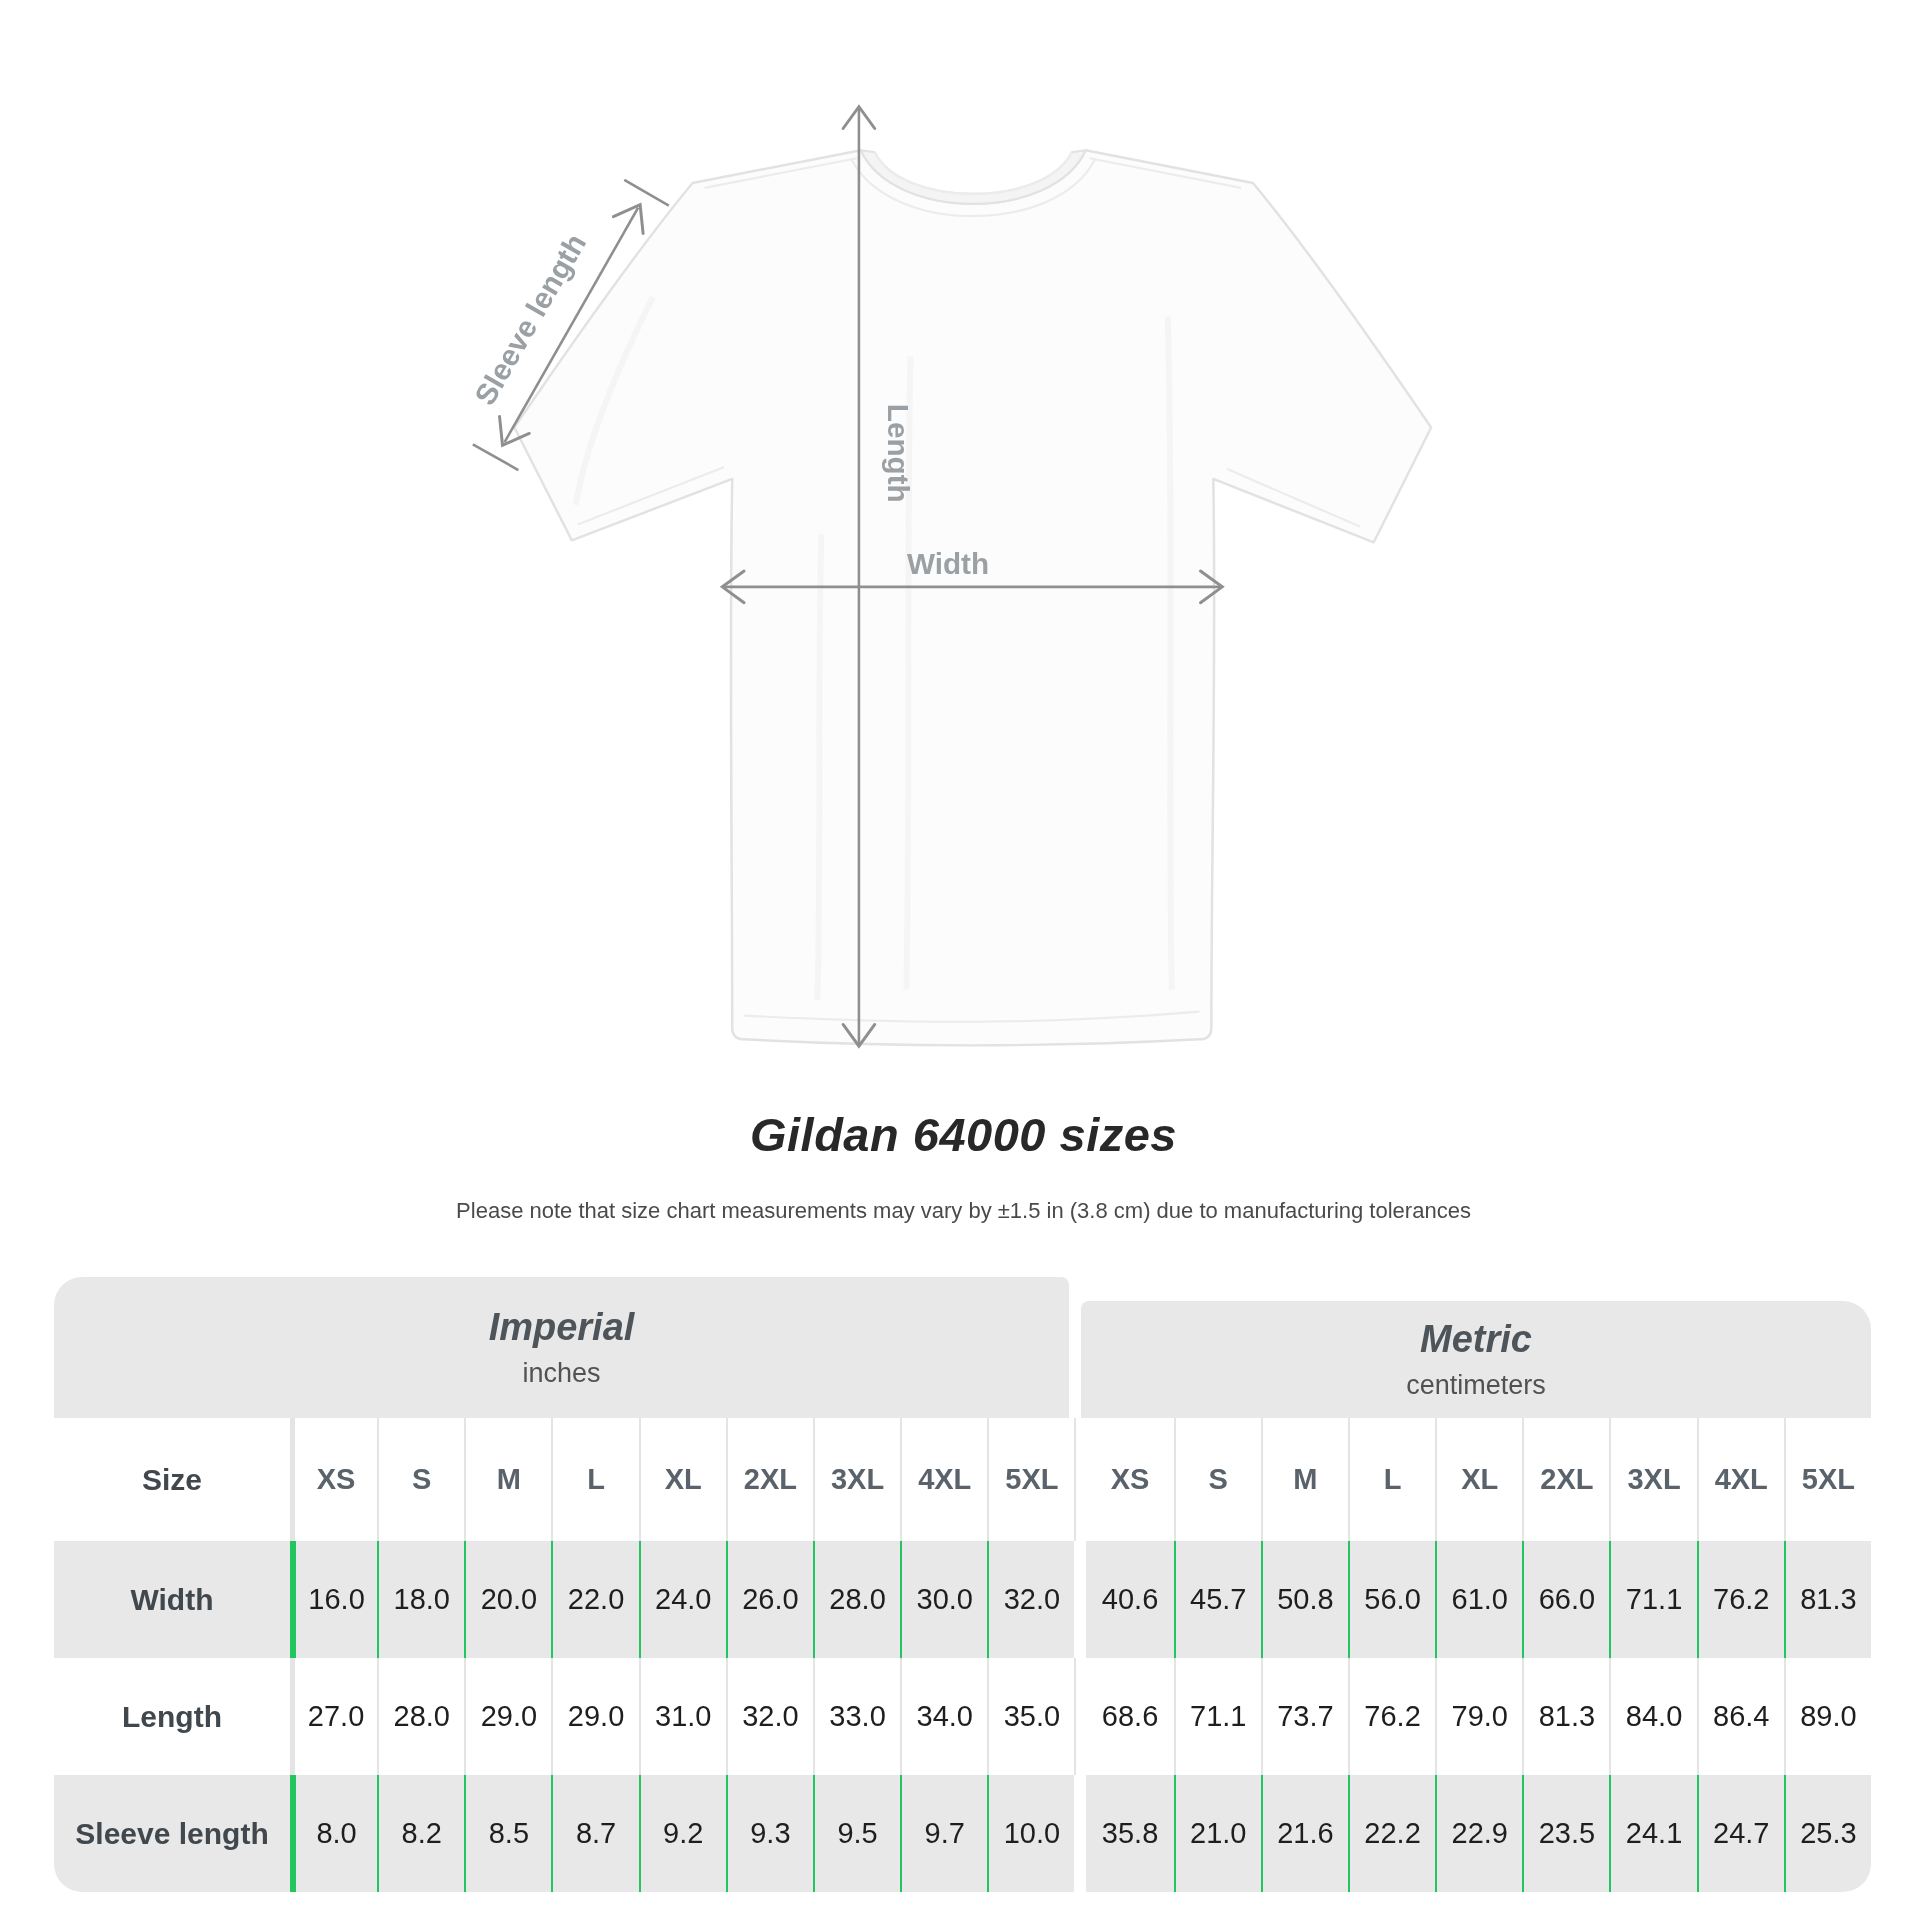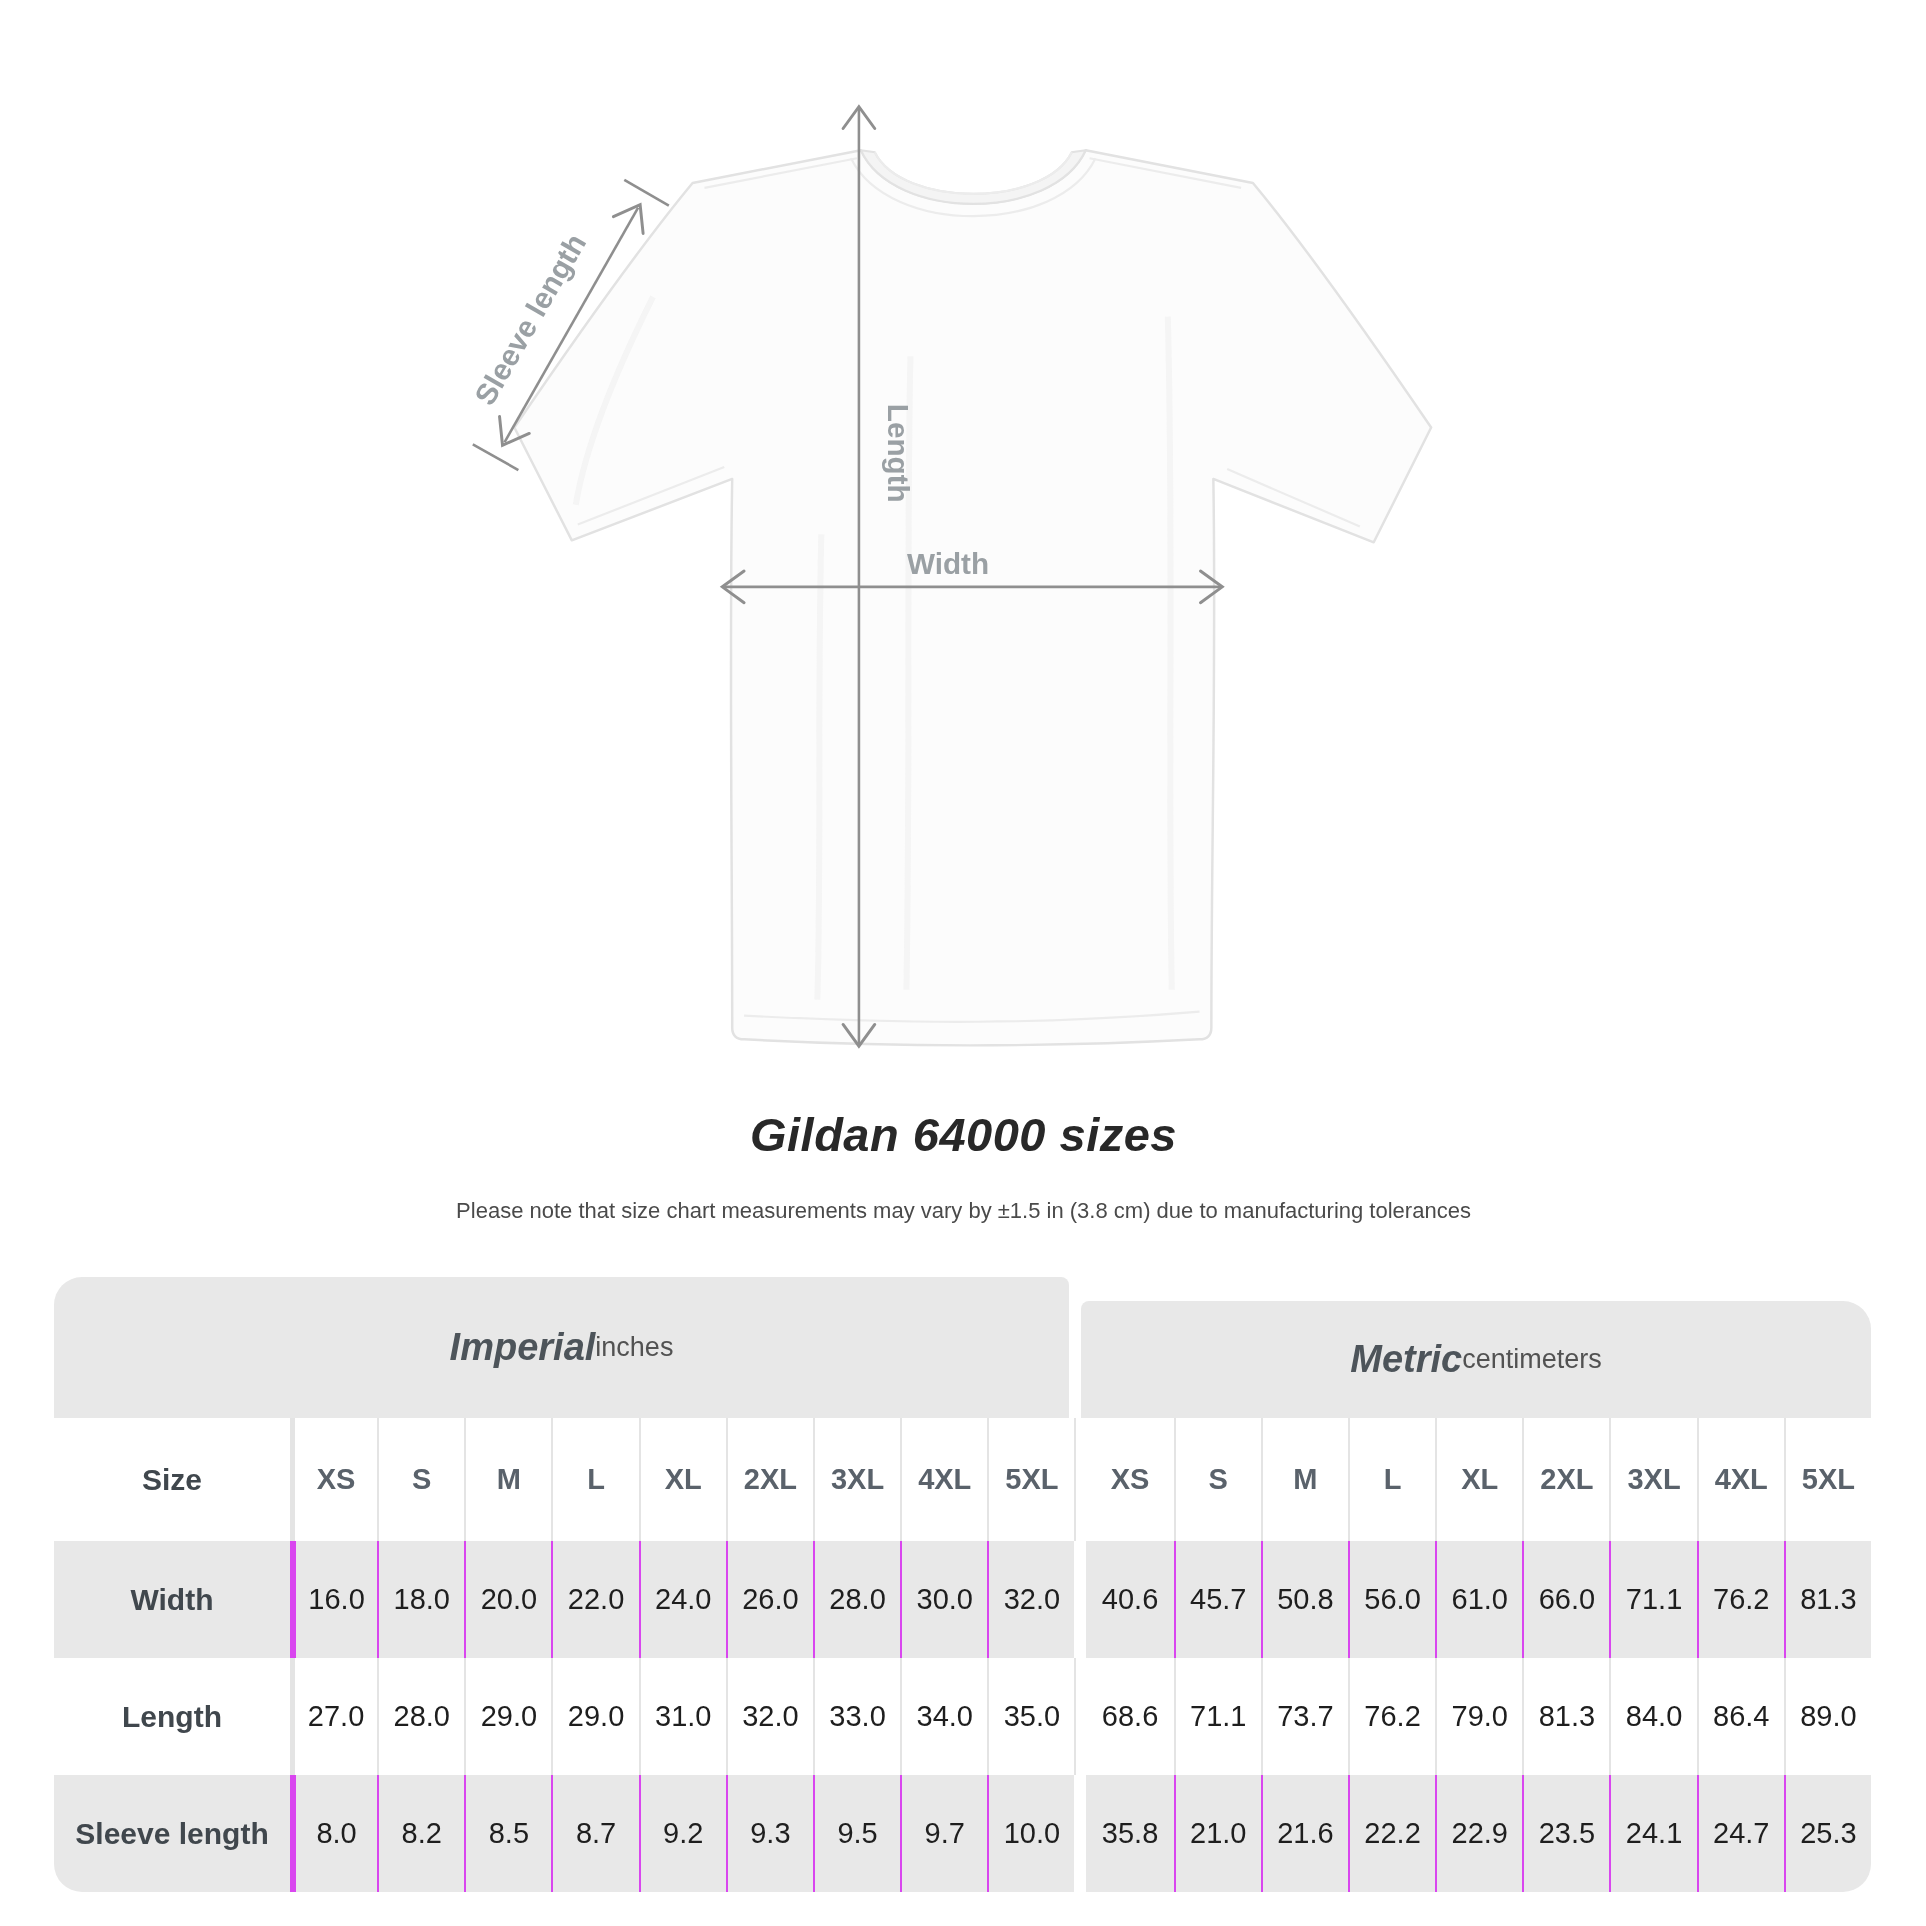--- a/index.html
+++ b/index.html
@@ -17,40 +17,40 @@
 
   
   #title{position:absolute;left:0;top:1107px;width:100%;text-align:center;
          font-size:47px;font-weight:bold;color:#282828;letter-spacing:0.5px;font-style:italic;}
   #subtitle{position:absolute;left:0;top:1198px;width:100%;text-align:center;
          font-size:22px;color:#4a4a4a;}
 
   
   #size-table{position:absolute;left:54px;top:1277px;width:1817px;}
   .band-row{display:flex;height:141px;}
-  .band{background:#e8e8e8;display:flex;align-items:center;justify-content:center;row-gap:9px;}
+  .band{background:#e8e8e8;display:flex;flex-direction:column;align-items:center;justify-content:center;row-gap:9px;}
   .band-left{width:1015px;border-radius:28px 8px 0 0;}
   .band-gap{width:12px;background:#fff;}
   .band-right{flex:1;border-radius:8px 28px 0 0;margin-top:24px;}
   .band-name{font-size:38px;font-weight:bold;font-style:italic;color:#4d545a;}
   .band-unit{font-size:27px;color:#525252;}
 
   .trow{display:grid;grid-template-columns:236px repeat(9,1fr) 12px repeat(9,1fr);}
   .size-row{height:123px;}
   .drow{height:117px;}
   .cell{display:flex;align-items:center;justify-content:center;}
   .label{font-size:30px;font-weight:bold;color:#40474d;}
   .sz{font-size:29px;font-weight:bold;color:#5a626b;}
   .num{font-size:29px;color:#1e1e1e;}
 
   .c-white .d{border-left:2px solid #e4e4e4;}
   .c-white .d.gs{border-left-width:5px;}
   .c-white .gap{border-left:2px solid #e4e4e4;}
   .c-gray .cell{background:#e8e8e8;}
-  .c-gray .d{border-left:2px solid #d946ef;}
+  .c-gray .d{border-left:2px solid #22c55e;}
   .c-gray .d.gs{border-left-width:6px;}
   .c-gray .gap{background:#fff;border-left:none;}
   .trow:last-child .label{border-radius:0 0 0 28px;}
   .trow:last-child .cell:last-child{border-radius:0 0 28px 0;}
 </style>
 </head>
 <body>
 
 <svg id="diagram" viewBox="0 0 1100 1040">
 

